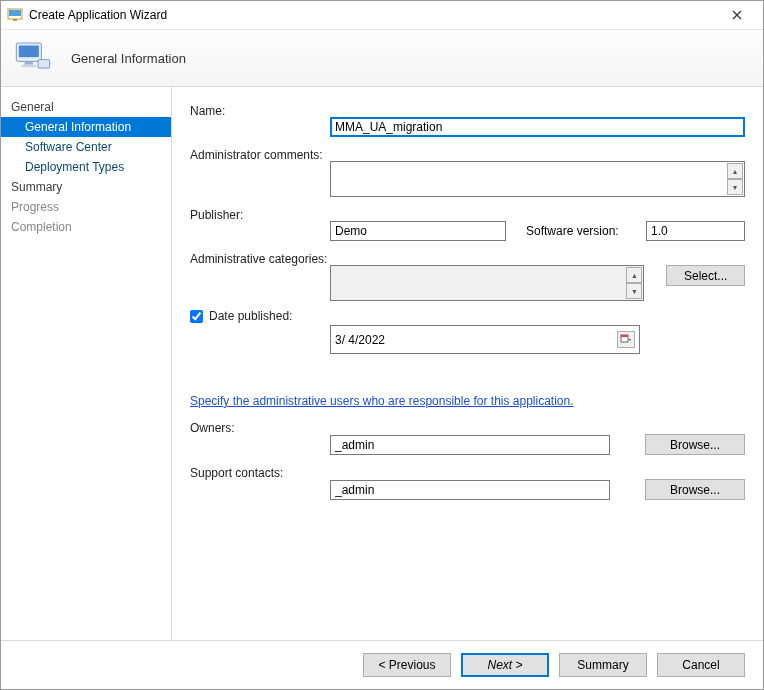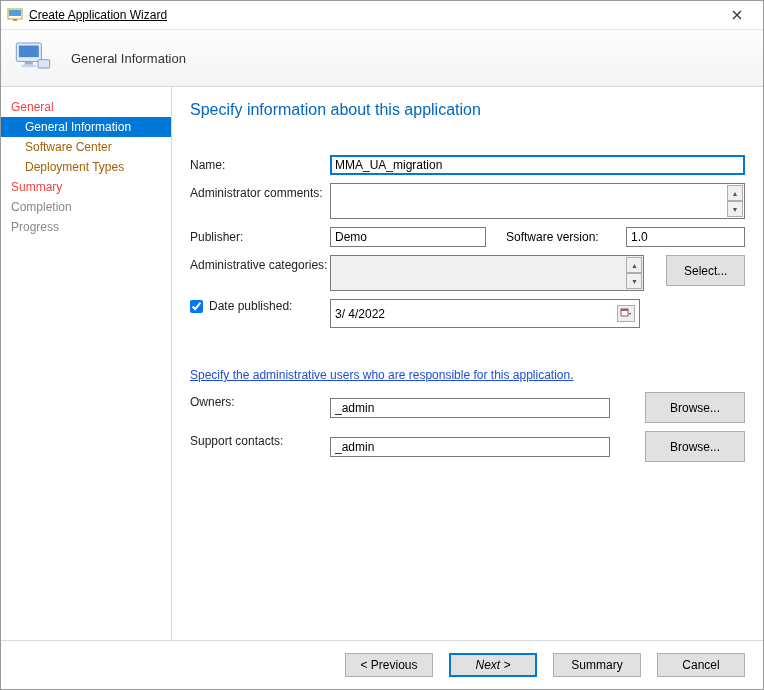--- a/index.html
+++ b/index.html
@@ -26,21 +26,20 @@
     padding: 0 6px;
     border-bottom: 1px solid #e5e5e5;
   }
   .titlebar .app-icon {
     width: 16px; height:16px;
     margin-right: 6px;
   }
   .title-text {
     flex: 1;
     font-size: 12px;
-    text-decoration: underline;
   }
   .close-btn {
     width: 40px;
     height: 100%;
     display:flex;
     align-items:center;
     justify-content:center;
     font-size: 14px;
     color:#333;
   }
@@ -62,26 +61,26 @@
     overflow:hidden;
   }
   .nav {
     width: 170px;
     background:#fff;
     padding-top:10px;
     box-sizing:border-box;
   }
   .nav-group-label {
     padding: 3px 10px;
-    color:#ef4444;
+    color:#404040;
     font-size:12px;
   }
   .nav-item {
     padding: 3px 10px 3px 24px;
-    color:#a16207;
+    color:#0c4a6e;
     cursor:pointer;
     white-space:nowrap;
   }
   .nav-item.selected {
     background:#0078d7;
     color:#fff;
   }
   .nav-item.muted, .nav-group-label.muted {
     color:#888;
     cursor:default;
@@ -105,21 +104,21 @@
   .row {
     display:flex;
     align-items:flex-start;
     margin-bottom: 8px;
   }
   .row .lbl {
     width: 140px;
     padding-top:3px;
     color:#222;
   }
-  .row .fld { flex:1; display:flex; align-items:center; gap:10px;}
+  .row .fld { flex:1; display:flex; align-items:center; gap:10px;margin-top:16px;}
   input.text, .textarea, .catbox {
     border:1px solid #7a7a7a;
     font: inherit;
     padding: 2px 4px;
     box-sizing:border-box;
     background:#fff;
     width:100%;
   }
   input.text.focused { border-color:#0078d7; box-shadow:0 0 0 1px #0078d7 inset;}
   .textarea {
@@ -135,21 +134,21 @@
     flex-direction:column;
   }
   .spin div{
     flex:1; border:1px solid #adadad; background:#f0f0f0;
     display:flex; align-items:center; justify-content:center;
     font-size:7px; color:#555;
   }
   .catbox { height:36px; background:#f0f0f0; position:relative;}
   .side-btn {
     width:100px;
-    height:31px;
+    height:21px;
     margin-left:12px;
     border:1px solid #adadad;
     background:#e1e1e1;
     font:inherit;
     cursor:pointer;
   }
   .check {
     display:inline-flex; align-items:center; gap:6px;
   }
   .check input { width:13px; height:13px; margin:0;}
@@ -168,21 +167,21 @@
   .sep {
     border-top:0px solid #ccc;
     margin: 40px 0 10px 0;
   }
   .subhead { color:#1d4ed8; margin-bottom:10px;text-decoration:underline;}
   .footer {
     border-top:1px solid #d9d9d9;
     padding: 12px 18px;
     display:flex;
     justify-content:flex-end;
-    gap:16px;
+    gap:10px;
   }
   .footer button {
     width:88px; height:24px;
     border:1px solid #adadad;
     background:#e1e1e1;
     font:inherit;
     cursor:pointer;
   }
   .footer button.primary {
     border-color:#0078d7;
@@ -222,26 +221,25 @@
   </div>
 
   <div class="body">
 
     <div class="nav">
       <div class="nav-group-label">General</div>
       <div class="nav-item selected">General Information</div>
       <div class="nav-item">Software Center</div>
       <div class="nav-item">Deployment Types</div>
       <div class="nav-group-label">Summary</div>
+      <div class="nav-group-label muted">Progress</div>
       <div class="nav-group-label muted">Completion</div>
-      <div class="nav-group-label muted">Progress</div>
     </div>
 
     <div class="content">
-      <div class="heading">Specify information about this application</div>
 
       <div class="form-area">
 
         <div class="row">
           <div class="lbl">Name:</div>
           <div class="fld">
             <div style="flex:1;position:relative;">
               <input class="text focused" style="padding-right: 4px;" value="MMA_UA_migration">
             </div>
           </div>
@@ -255,21 +253,21 @@
                 <div>▲</div>
                 <div>▼</div>
               </div>
             </div>
           </div>
         </div>
 
         <div class="row">
           <div class="lbl">Publisher:</div>
           <div class="fld">
-            <input class="text" style="width: 156px;" value="Demo">
+            <input class="text" style="width: 176px;" value="Demo">
             <span style="width:110px;text-align:left;padding-left:10px">Software version:</span>
             <input class="text" style="flex: 1 1 0%;" value="1.0">
           </div>
         </div>
 
 
         <div class="row">
           <div class="lbl">Administrative categories:</div>
           <div class="fld" style="align-items:flex-start">
             <div class="catbox">

